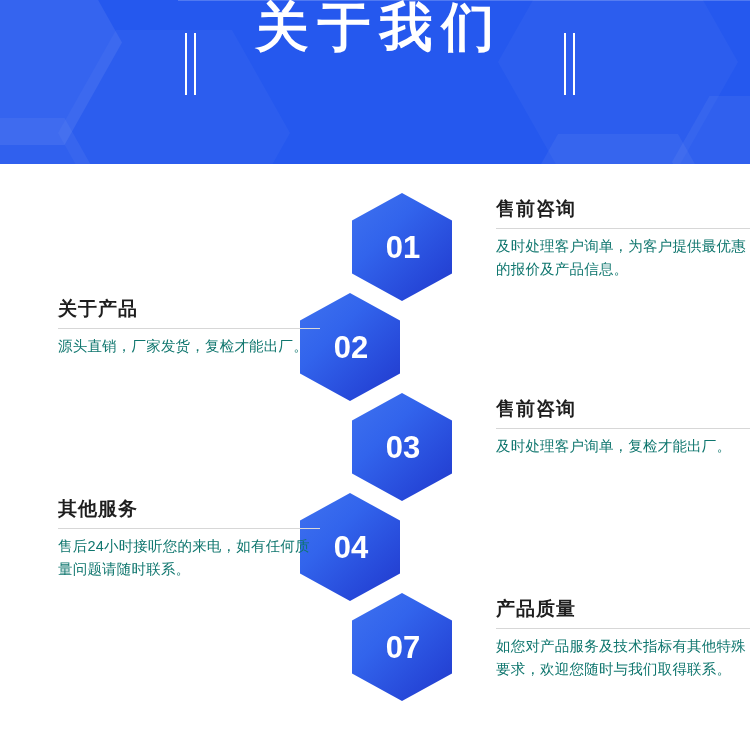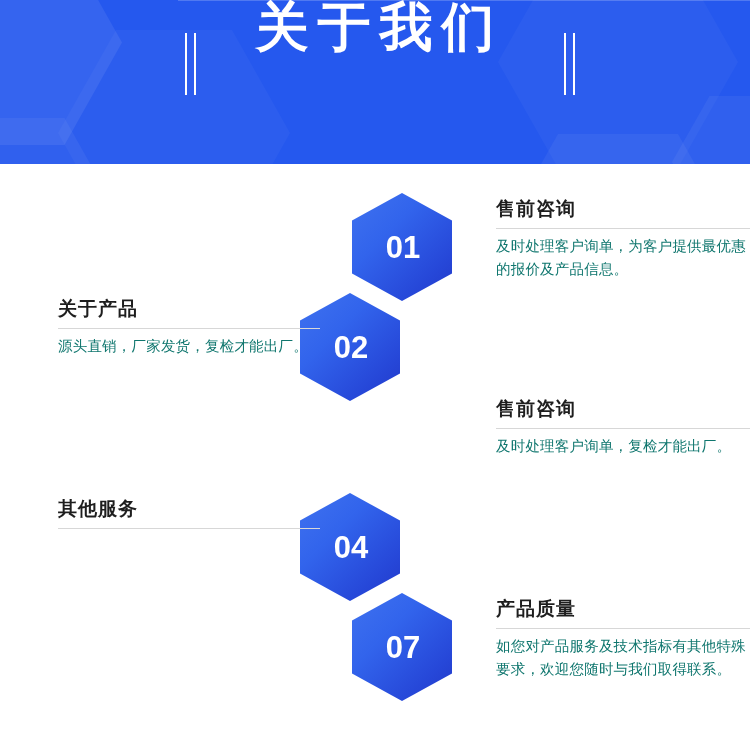--- a/index.html
+++ b/index.html
@@ -188,37 +188,44 @@
         </div>
       </div>
       <div class="txt left">
         <div class="t-title">关于产品</div>
         <div class="t-rule"></div>
         <div class="t-body">源头直销，厂家发货，复检才能出厂。</div>
       </div>
     </div>
 
     <div class="hexrow r3 odd">
+      <div class="hexwrap">
+        <div class="hex-outer"></div>
+        <div class="hex-inner">
+          <span class="hex-num">03</span>
+        </div>
+      </div>
       <div class="txt right">
         <div class="t-title">售前咨询</div>
         <div class="t-rule"></div>
         <div class="t-body">及时处理客户询单，复检才能出厂。</div>
       </div>
     </div>
 
     <div class="hexrow r4 even">
       <div class="hexwrap">
         <div class="hex-outer"></div>
         <div class="hex-inner">
           <span class="hex-num">04</span>
         </div>
       </div>
       <div class="txt left">
         <div class="t-title">其他服务</div>
         <div class="t-rule"></div>
+        <div class="t-body">售后24小时接听您的来电，如有任何质量问题请随时联系。</div>
       </div>
     </div>
 
     <div class="hexrow r5 odd">
       <div class="hexwrap">
         <div class="hex-outer"></div>
         <div class="hex-inner">
           <span class="hex-num">07</span>
         </div>
       </div>

